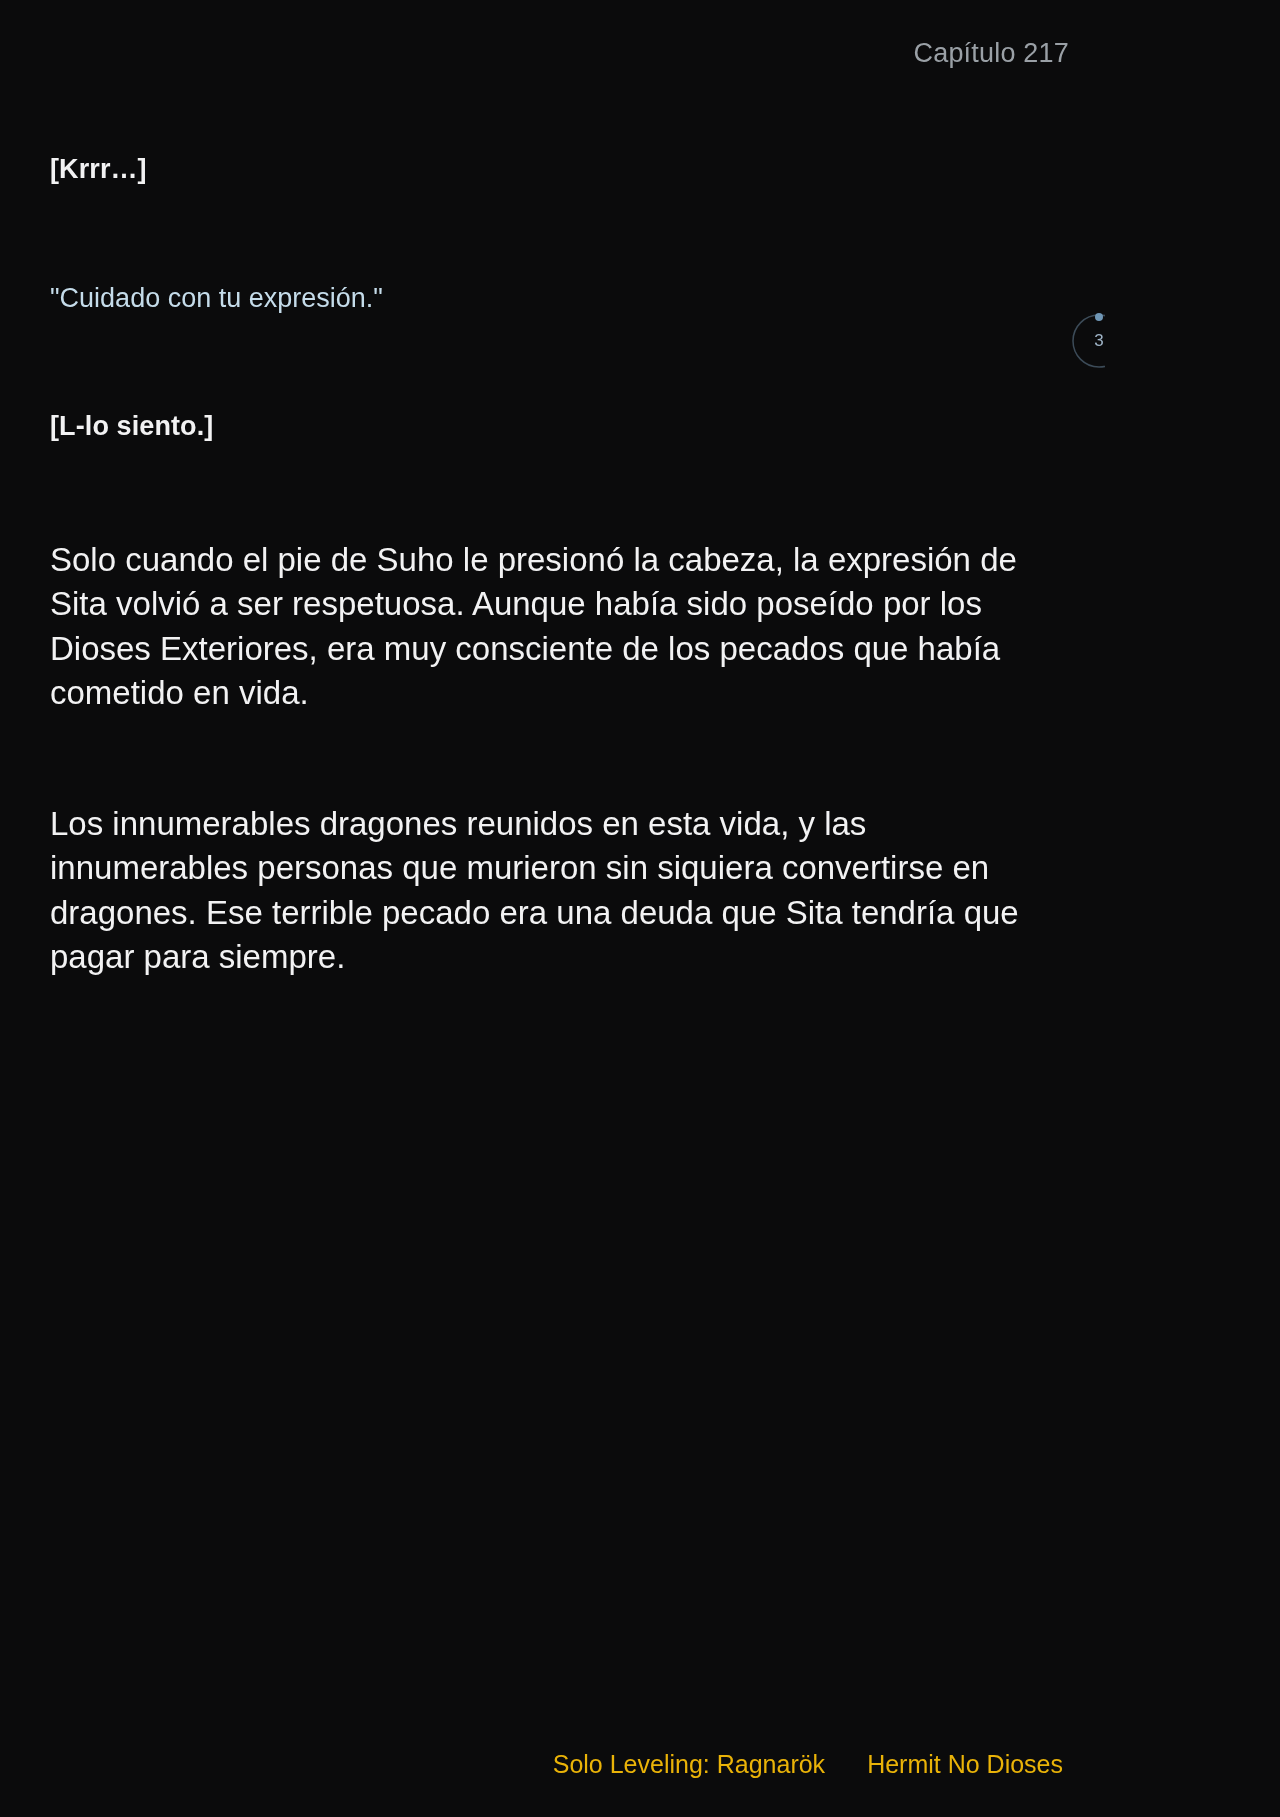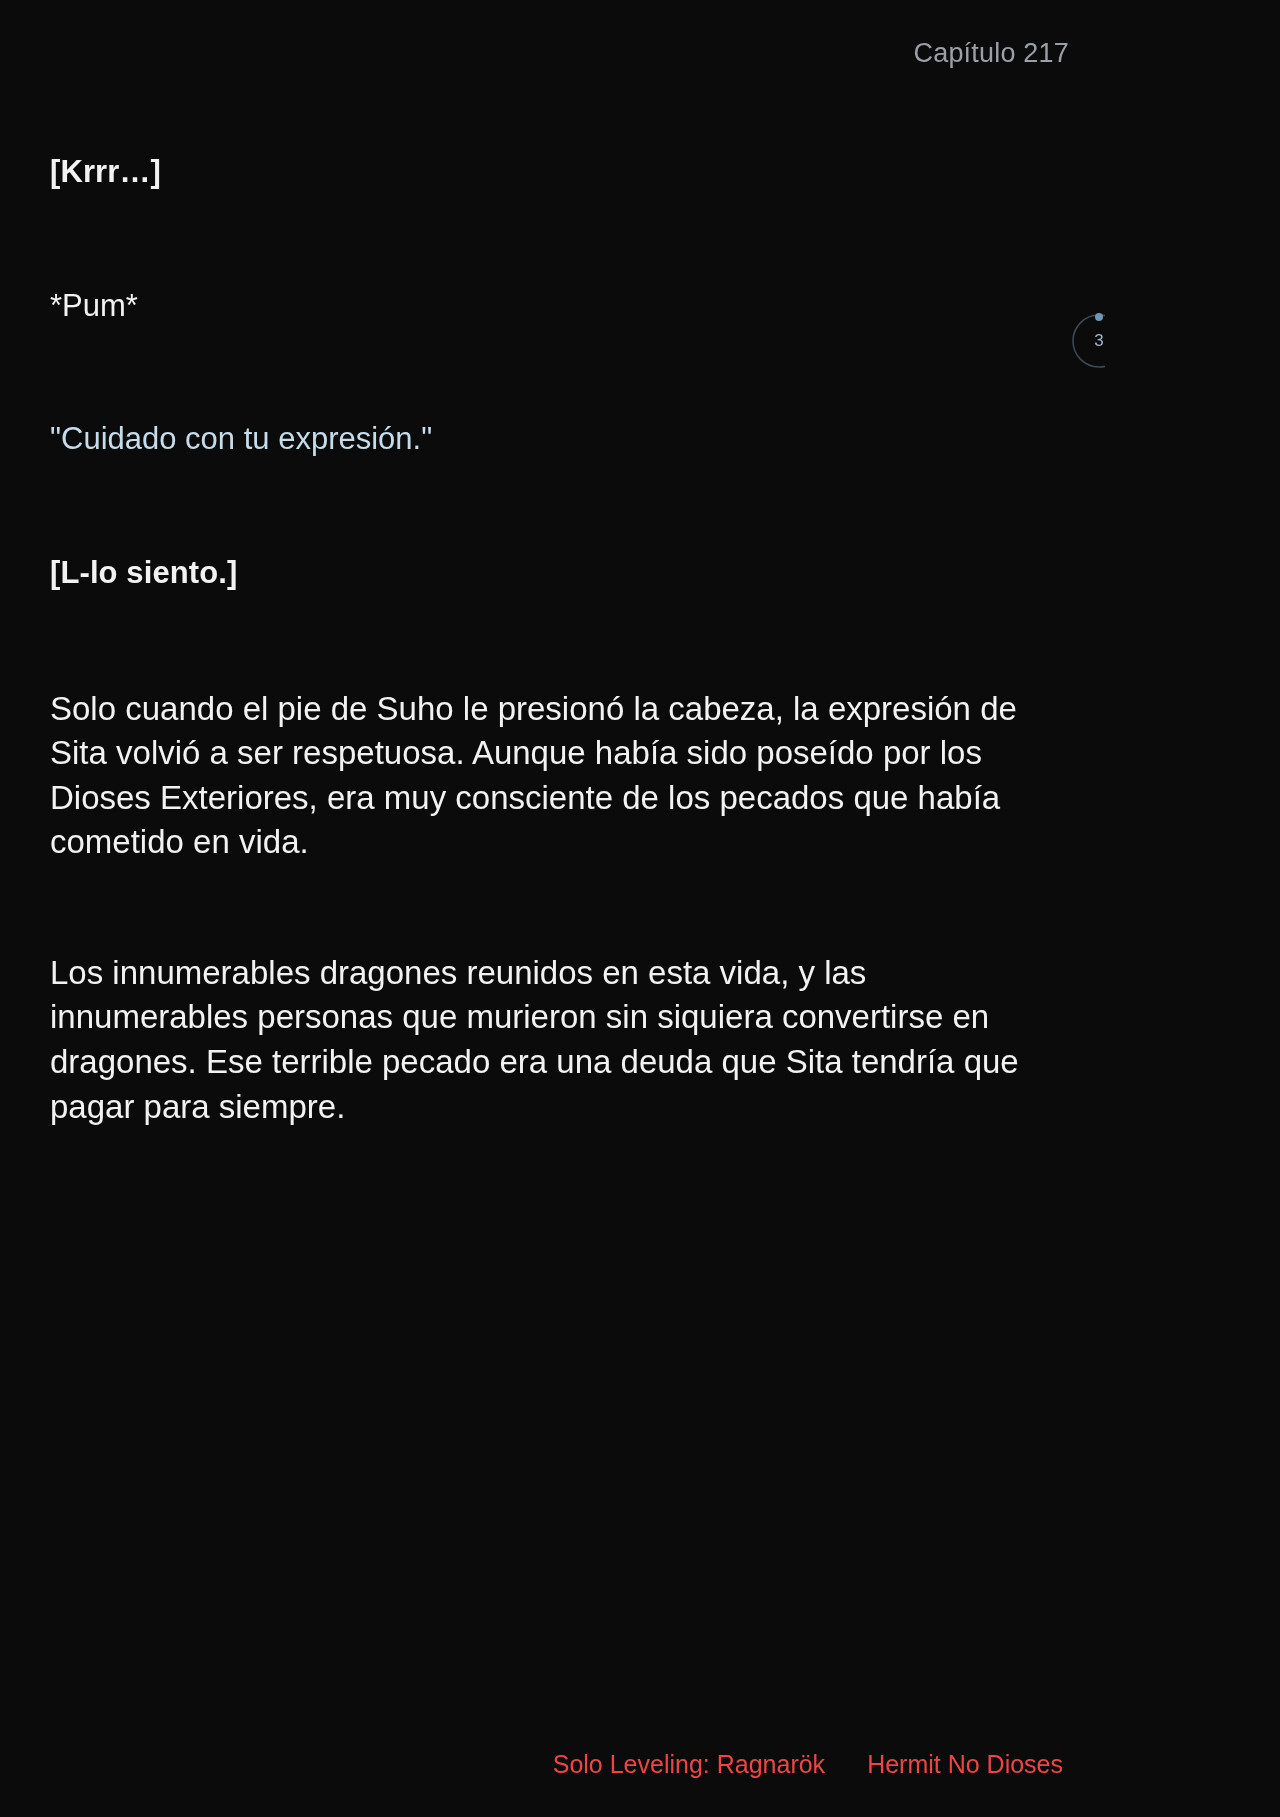--- a/index.html
+++ b/index.html
@@ -28,21 +28,21 @@
     top: 38px;
     right: 36px;
     font-size: 27px;
     color: #9aa0a6;
     letter-spacing: 0.2px;
   }
   .content {
     padding: 140px 38px 0 38px;
   }
   .para {
-    font-size: 31px;
+    font-size: 27px;
     line-height: 1.28;
     margin: 0 0 94px 0;
     color: #f2f2f3;
     max-width: 1015px;
   }
   .para.system {
     font-weight: bold;
     letter-spacing: 0.1px;
   }
   .para.sfx {
@@ -62,21 +62,21 @@
   .footer {
     position: absolute;
     left: 0;
     right: 0;
     bottom: 38px;
     display: flex;
     justify-content: flex-end;
     gap: 42px;
     padding-right: 42px;
     font-size: 25px;
-    color: #ef4444;
+    color: #eab308;
   }
   .progress-badge {
     position: absolute;
     top: 313px;
     right: -22px;
     width: 56px;
     height: 56px;
   }
   .progress-badge svg {
     display: block;
@@ -105,21 +105,20 @@
     <svg width="56" height="56" viewBox="0 0 56 56" aria-hidden="true">
       <circle cx="28" cy="28" r="26" fill="none" stroke="#3c4b58" stroke-width="1.5"></circle>
       <circle cx="28" cy="4" r="4" fill="#6f96b5"></circle>
     </svg>
     <div class="num">3</div>
   </div>
 
   <div class="content">
     <p class="para system">[Krrr…]</p>
 
-    <p class="para sfx">*Pum*</p>
 
     <p class="para dialogue">"Cuidado con tu expresión."</p>
 
     <p class="para system">[L-lo siento.]</p>
 
     <p class="para body">Solo cuando el pie de Suho le presionó la cabeza, la expresión de Sita volvió a ser respetuosa. Aunque había sido poseído por los Dioses Exteriores, era muy consciente de los pecados que había cometido en vida.</p>
 
     <p class="para body last">Los innumerables dragones reunidos en esta vida, y las innumerables personas que murieron sin siquiera convertirse en dragones. Ese terrible pecado era una deuda que Sita tendría que pagar para siempre.</p>
   </div>
 

